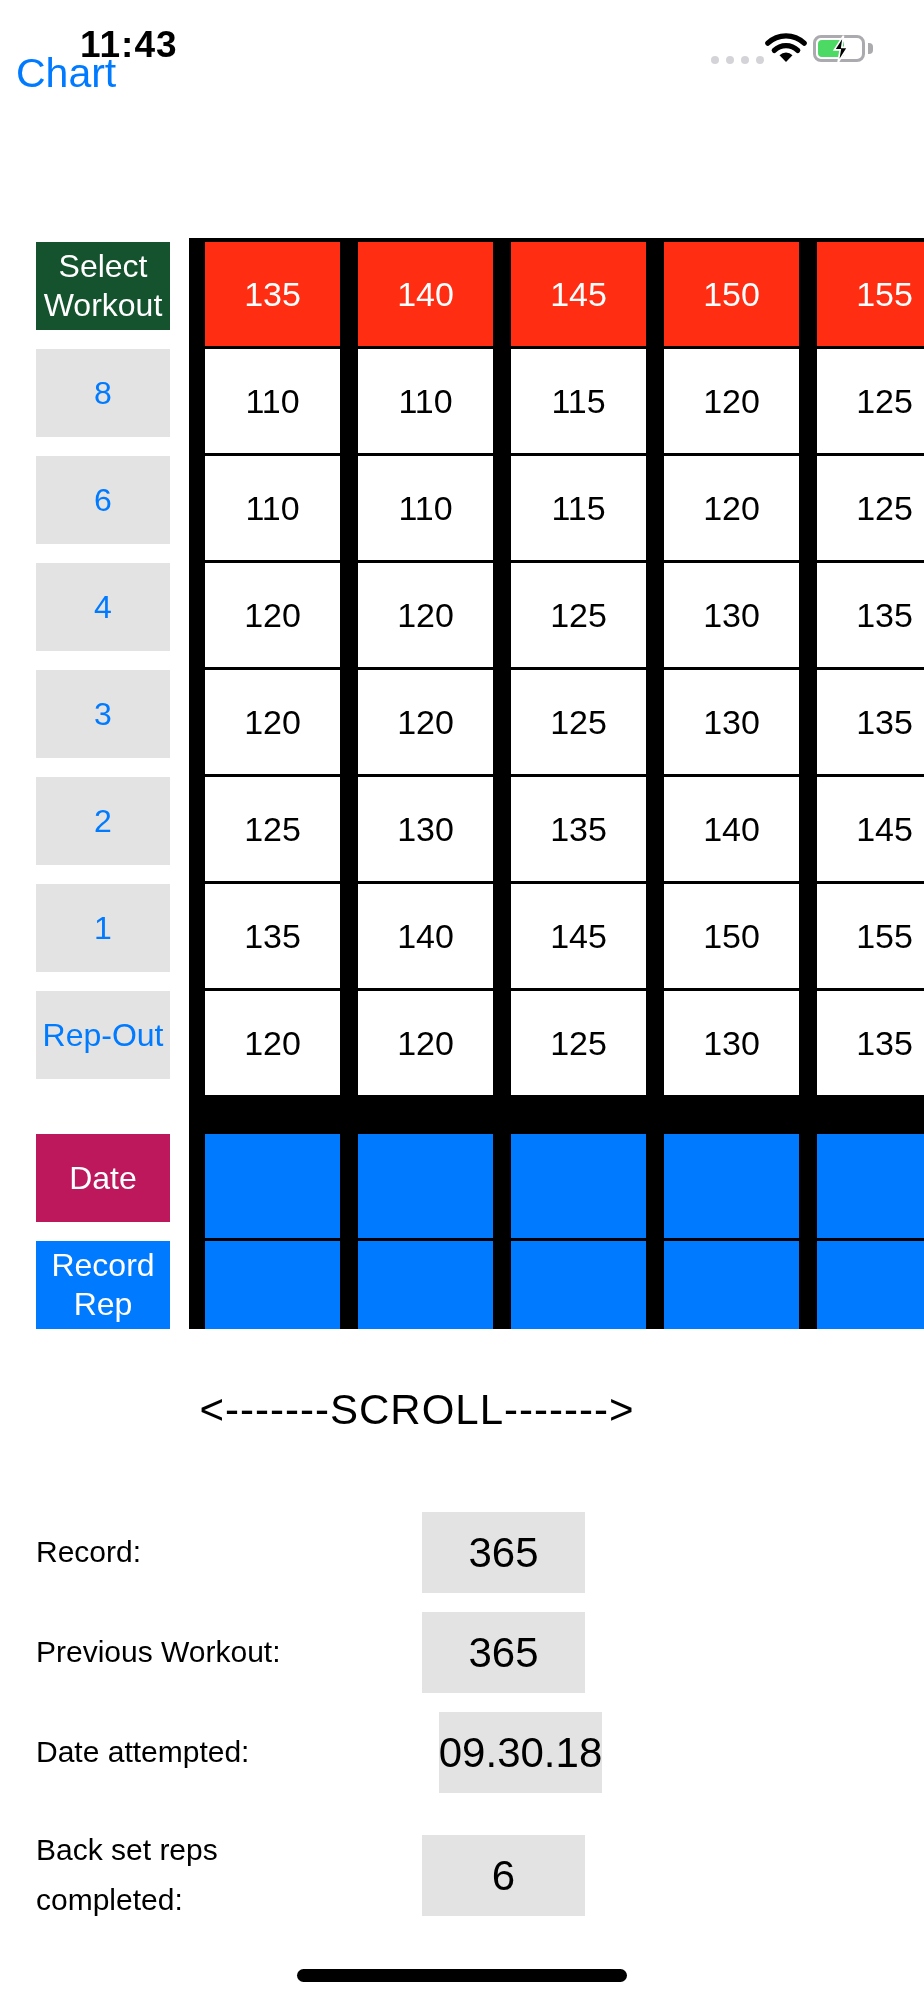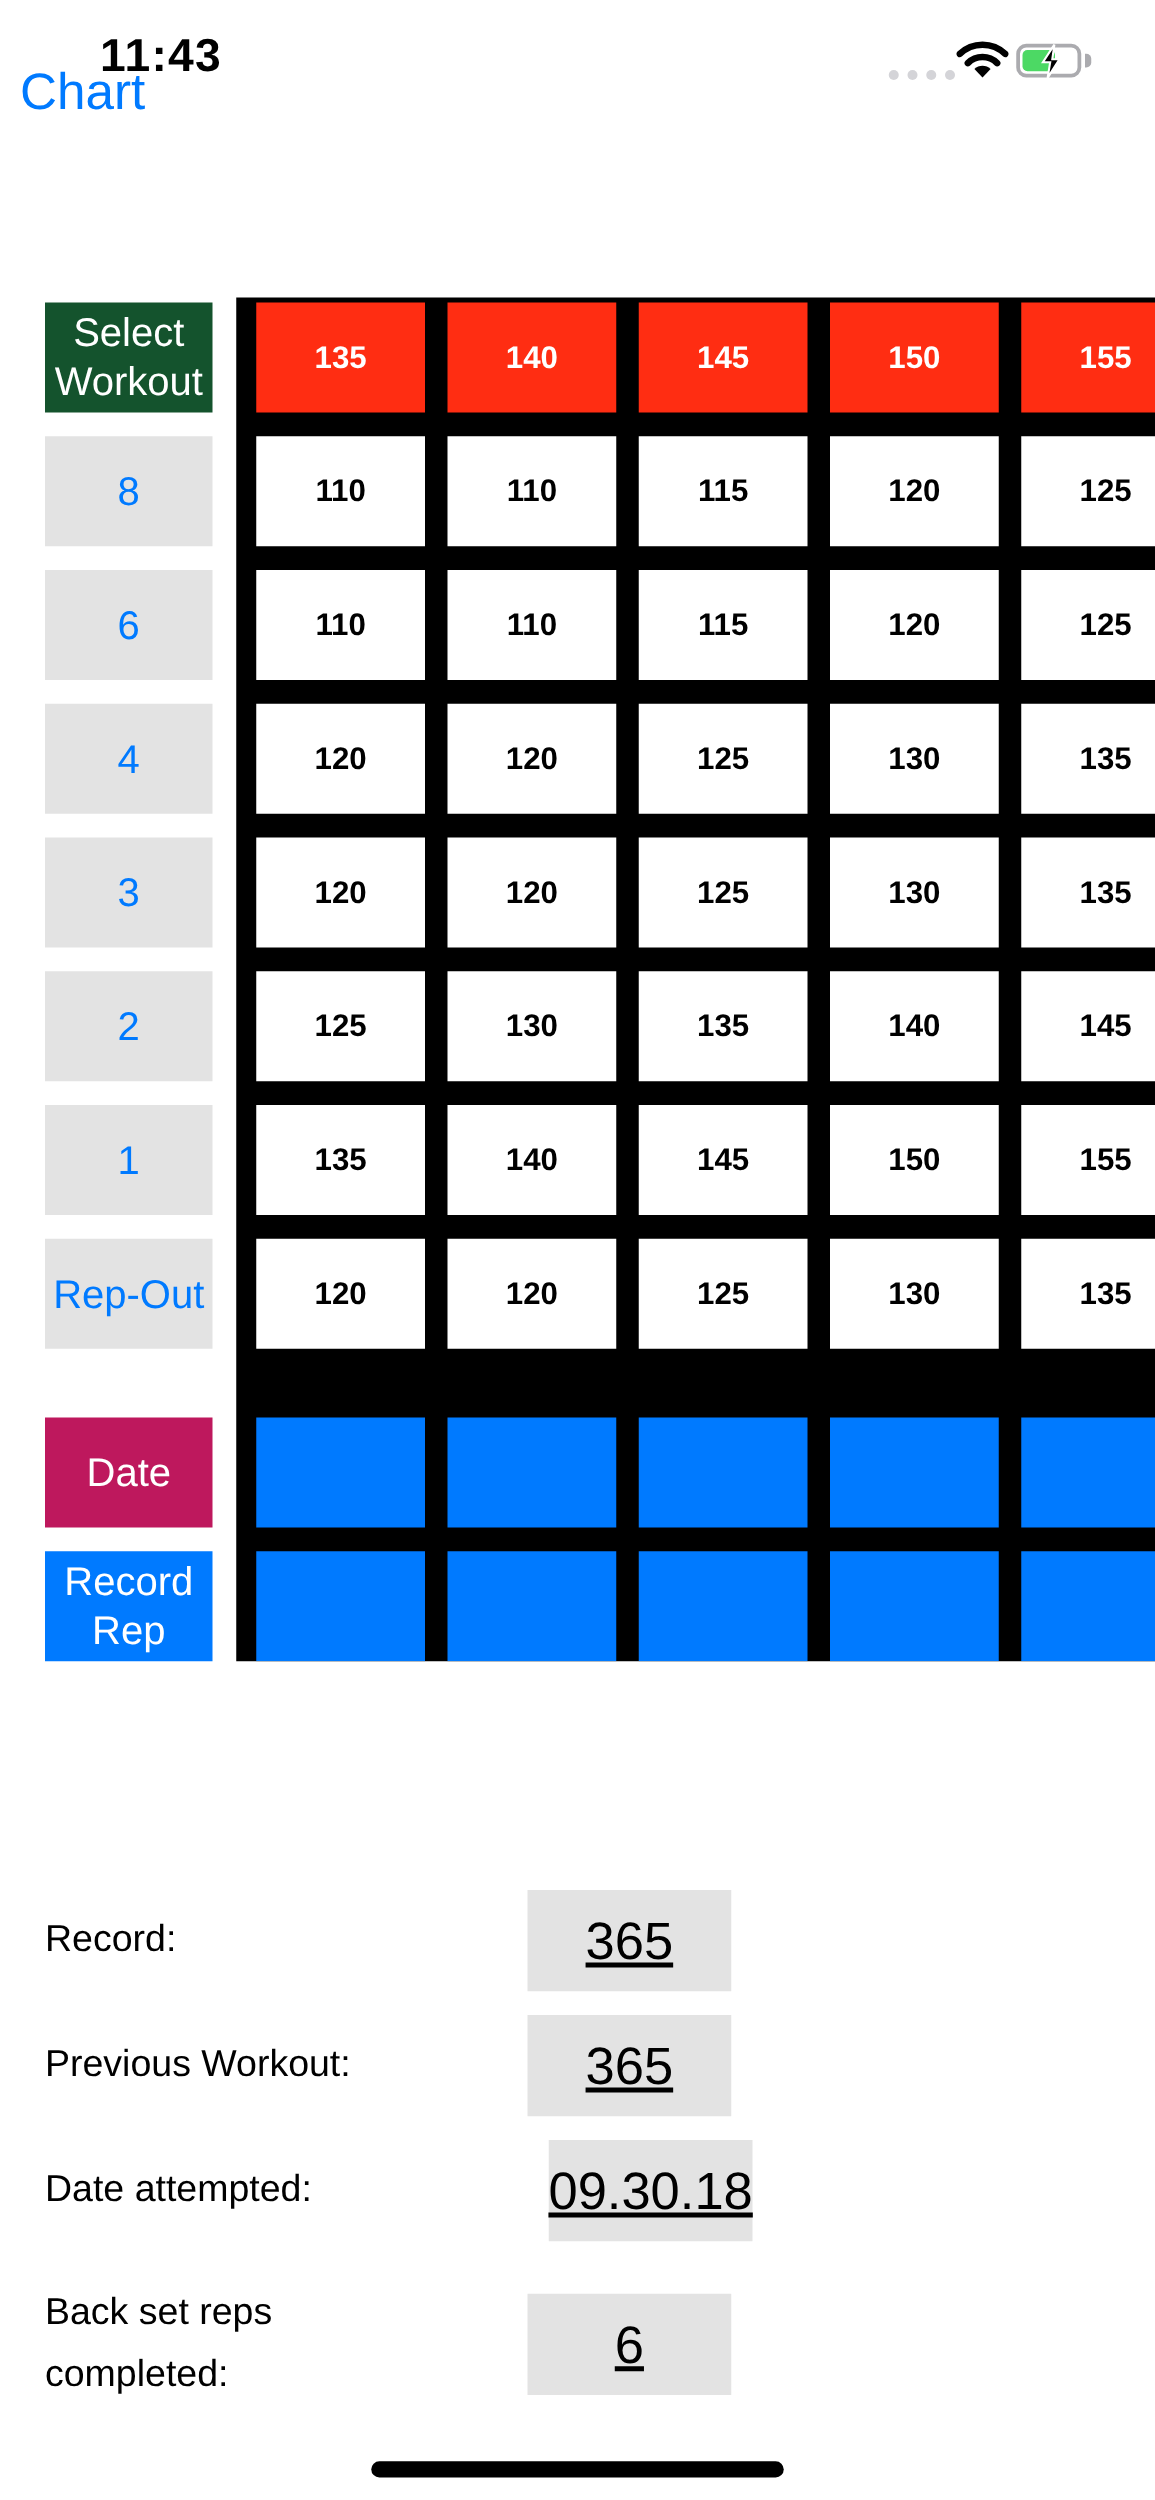--- a/index.html
+++ b/index.html
@@ -17,36 +17,36 @@
   .battery-nub{position:absolute;left:163px;top:13px;width:5px;height:11px;border-radius:0 4px 4px 0;background:#ABABAF;}
   .bolt{position:absolute;left:15px;top:-4px;}
 
   
   .back{position:absolute;left:16px;top:50px;font-size:41px;color:#007AFF;text-decoration:none;}
   .title{position:absolute;left:72px;top:56px;width:852px;margin:0;text-align:center;
          font-size:92px;font-weight:400;line-height:1.05;}
 
   
   .grid{position:absolute;left:189px;top:238px;width:735px;height:1091px;background:#000;overflow:hidden;}
-  .cell{position:absolute;width:135px;height:88px;display:flex;align-items:center;justify-content:center;font-size:25px;font-weight:bold;}
+  .cell{position:absolute;width:135px;height:104px;display:flex;align-items:center;justify-content:center;font-size:34px;}
   .cell.header{color:#fff;}
   .cell.white{background:#fff;color:#000;}
   .leftbtn{position:absolute;left:36px;width:134px;height:88px;display:flex;align-items:center;justify-content:center;
            text-align:center;font-size:32px;line-height:39px;}
   .leftbtn.red{color:#fff;}
   .leftbtn.gray{background:#E3E3E3;color:#007AFF;}
   .leftbtn.bluebtn{color:#fff;}
 
   
   .scroll-hint{position:absolute;left:72px;top:1386px;width:690px;text-align:center;font-size:42px;letter-spacing:1px;}
 
   
   .summary-label{position:absolute;left:36px;font-size:30px;line-height:50px;}
   .summary-box{position:absolute;left:422px;width:163px;height:81px;background:#E3E3E3;
-               display:flex;align-items:center;justify-content:center;font-size:42px;text-decoration:underline;}
+               display:flex;align-items:center;justify-content:center;font-size:42px;}
 
   .home-indicator{position:absolute;left:297px;top:1969px;width:330px;height:13px;border-radius:7px;background:#000;}
 </style>
 </head>
 <body>
 
 <div class="screen">
 
   <div class="time">11:43</div>
   <div class="status-icons">
@@ -131,20 +131,21 @@
       <div class="cell blue" style="top: 896px; left: 322px; background: rgb(0, 122, 255);"></div>
       <div class="cell blue" style="top: 896px; left: 475px; background: rgb(0, 122, 255);"></div>
       <div class="cell blue" style="top: 896px; left: 628px; background: rgb(0, 122, 255);"></div>
       <div class="cell blue" style="top: 1003px; left: 16px; background: rgb(0, 122, 255);"></div>
       <div class="cell blue" style="top: 1003px; left: 169px; background: rgb(0, 122, 255);"></div>
       <div class="cell blue" style="top: 1003px; left: 322px; background: rgb(0, 122, 255);"></div>
       <div class="cell blue" style="top: 1003px; left: 475px; background: rgb(0, 122, 255);"></div>
       <div class="cell blue" style="top: 1003px; left: 628px; background: rgb(0, 122, 255);"></div>
     </div>
 
+  <div class="scroll-hint">&lt;-------SCROLL-------&gt;</div>
 
   <div id="summary">
       <div class="summary-label" style="top: 1527px;">Record:</div>
       <div class="summary-box" style="top: 1512px;">365</div>
       <div class="summary-label" style="top: 1627px;">Previous Workout:</div>
       <div class="summary-box" style="top: 1612px;">365</div>
       <div class="summary-label" style="top: 1727px;">Date attempted:</div>
       <div class="summary-box" style="top: 1712px; margin-left: 17px;">09.30.18</div>
       <div class="summary-label" style="top: 1825px; width: 330px;">Back set reps completed:</div>
       <div class="summary-box" style="top: 1835px;">6</div>

